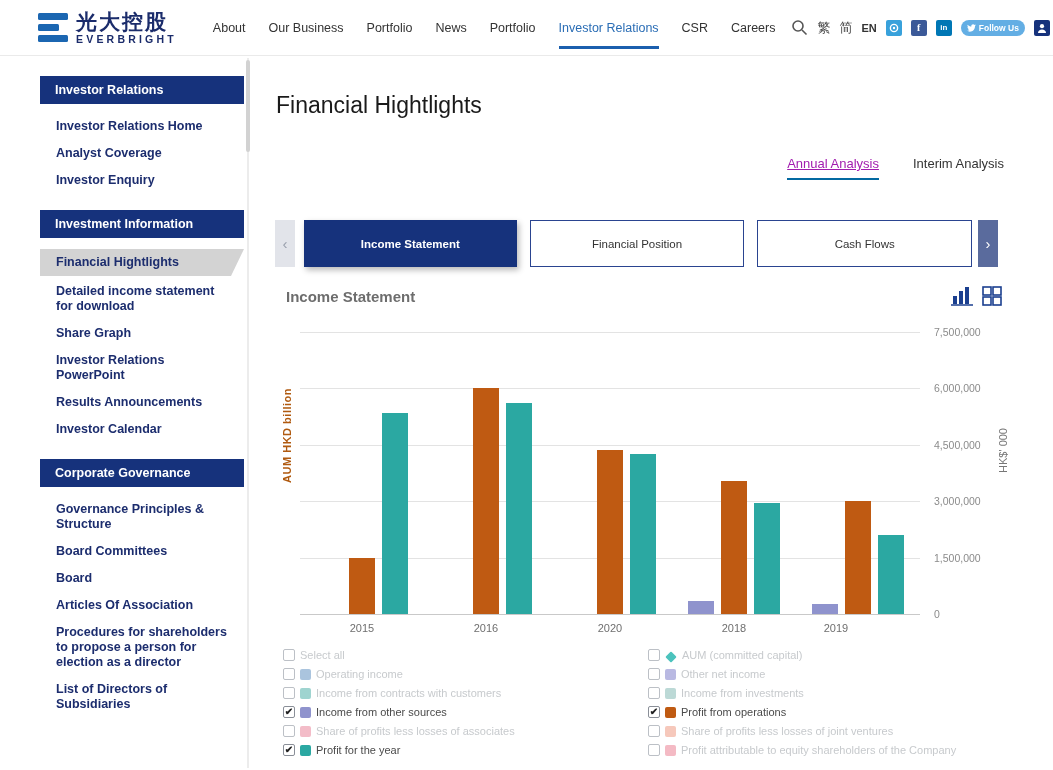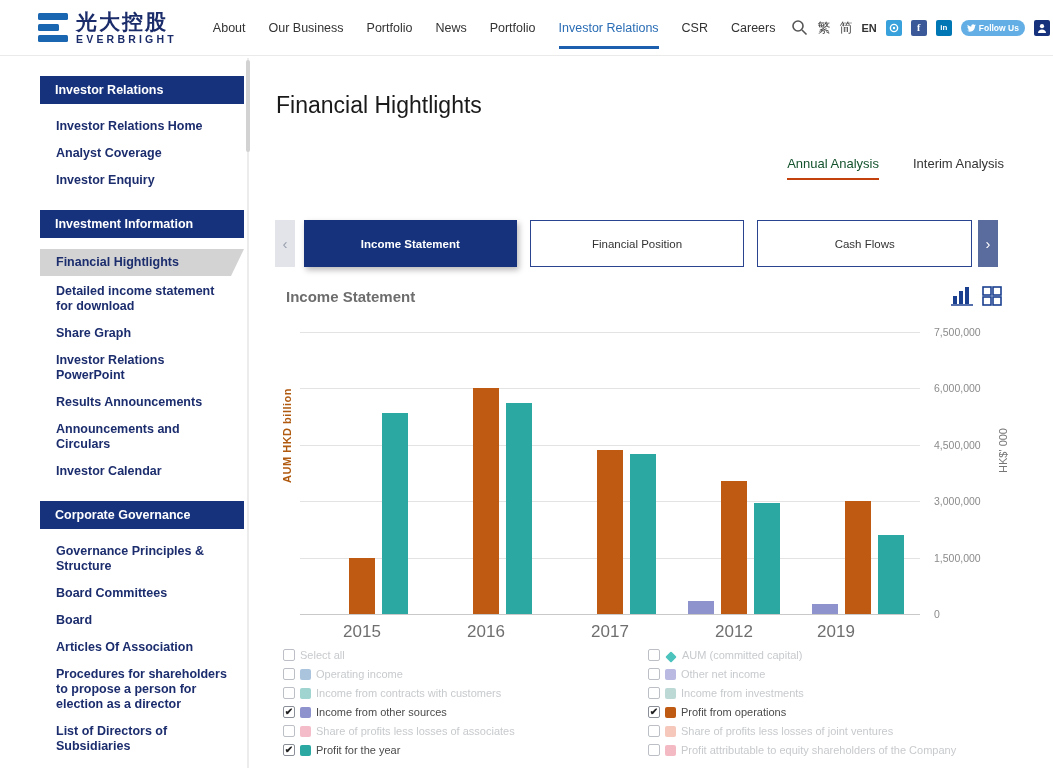--- a/index.html
+++ b/index.html
@@ -36,42 +36,42 @@
   .side-item { font-size:12.5px; font-weight:bold; color:#1c2d6e; padding:4px 12px 4px 16px; line-height:15px; margin-bottom:4px; cursor:pointer; }
   .side-item.selected { background:#d3d3d3; clip-path:polygon(0 0,100% 0,calc(100% - 13px) 100%,0 100%); padding:6px 18px 6px 16px; }
   .scrolltrack { position:absolute; left:247px; top:58px; width:2px; height:710px; background:#ececec; }
   .scrollthumb { position:absolute; left:-1px; top:2px; width:4px; height:92px; background:#d2d2d2; border-radius:2px; cursor:grab; }
 
   
   main { position:absolute; left:275px; top:56px; width:735px; height:714px; }
   h1.page-title { position:absolute; top:36px; left:1px; font-size:23px; font-weight:500; color:#1a1a1a; }
   .analysis-tabs { position:absolute; top:100px; right:6px; display:flex; gap:34px; }
   .a-tab { font-size:13px; color:#333; cursor:pointer; padding-bottom:7px; }
-  .a-tab.active { color:#14532d; border-bottom:2px solid #c2410c; }
+  .a-tab.active { color:#a21caf; border-bottom:2px solid #0369a1;text-decoration:underline; }
 
   .statement-tabs { position:absolute; top:164px; left:0; width:723px; height:47px; display:flex; align-items:stretch; }
   .car-arrow { width:20px; display:flex; align-items:center; justify-content:center; font-size:15px; cursor:pointer; }
   .car-arrow.left { background:#e2e4ea; color:#9aa0ad; margin-right:9px; }
   .car-arrow.right { background:#5a6b9d; color:#fff; margin-left:6px; }
   .st-wrap { flex:1; display:flex; gap:13px; }
   .st-tab { flex:1; display:flex; align-items:center; justify-content:center; font-size:11.5px; color:#333;
             background:#fff; border:1px solid #2a4490; cursor:pointer; text-align:center; }
   .st-tab.active { background:#16327c; color:#fff; border:none; font-weight:bold; box-shadow:2px 3px 6px rgba(0,0,0,.28); }
 
   .chart-head { position:absolute; top:230px; left:11px; right:8px; display:flex; align-items:center; justify-content:space-between; }
   .chart-title { font-size:15px; font-weight:bold; color:#6d6d6d; }
   .view-icons { display:flex; gap:9px; align-items:flex-end; }
   .view-icons svg { cursor:pointer; }
 
   .chart { position:absolute; top:252px; left:0; width:735px; height:330px; }
   .plot { position:absolute; left:25px; top:24px; width:620px; height:282px; }
   .gridline { position:absolute; left:0; width:100%; height:1px; background:#e3e3e3; }
   .gridline.base { background:#c9c9c9; }
   .ytick { position:absolute; left:659px; font-size:10.5px; color:#8b8b8b; }
-  .xlab { position:absolute; font-size:17px; color:#6f6f6f; text-align:center; width:60px; }
+  .xlab { position:absolute; font-size:11px; color:#6f6f6f; text-align:center; width:60px; }
   .bar { position:absolute; bottom:0; width:26px; }
   .axis-left { position:absolute; left:6px; top:80px; writing-mode:vertical-rl; transform:rotate(180deg);
                font-size:11px; font-weight:bold; color:#b05a10; letter-spacing:.5px; }
   .axis-right { position:absolute; left:722px; top:120px; writing-mode:vertical-rl; transform:rotate(180deg);
                 font-size:11px; color:#777; }
 
   
   .legend { position:absolute; top:586px; left:8px; width:727px; }
   .legend-col { position:absolute; top:0; }
   .legend-col.c0 { left:0; width:360px; }
@@ -154,21 +154,20 @@
         <div class="side-item">Analyst Coverage</div>
         <div class="side-item">Investor Enquiry</div>
       </div>
       <div class="side-section">
         <div class="side-header">Investment Information</div>
         <div class="side-item selected">Financial Hightlights</div>
         <div class="side-item">Detailed income statement for download</div>
         <div class="side-item">Share Graph</div>
         <div class="side-item">Investor Relations PowerPoint</div>
         <div class="side-item">Results Announcements</div>
-        <div class="side-item">Announcements and Circulars</div>
         <div class="side-item">Investor Calendar</div>
       </div>
       <div class="side-section">
         <div class="side-header">Corporate Governance</div>
         <div class="side-item">Governance Principles &amp; Structure</div>
         <div class="side-item">Board Committees</div>
         <div class="side-item">Board</div>
         <div class="side-item">Articles Of Association</div>
         <div class="side-item">Procedures for shareholders to propose a person for election as a director</div>
         <div class="side-item">List of Directors of Subsidiaries</div>
@@ -239,22 +238,22 @@
         </div>
       <div id="yTicks"></div>
     <div class="ytick" style="top: 300px;">0</div>
         <div class="ytick" style="top: 243.6px;">1,500,000</div>
         <div class="ytick" style="top: 187.2px;">3,000,000</div>
         <div class="ytick" style="top: 130.8px;">4,500,000</div>
         <div class="ytick" style="top: 74.4px;">6,000,000</div>
         <div class="ytick" style="top: 18px;">7,500,000</div>
         <div class="xlab" style="left: 57px; top: 314px;">2015</div>
         <div class="xlab" style="left: 181px; top: 314px;">2016</div>
-        <div class="xlab" style="left: 305px; top: 314px;">2017</div>
-        <div class="xlab" style="left: 429px; top: 314px;">2012</div>
+        <div class="xlab" style="left: 305px; top: 314px;">2020</div>
+        <div class="xlab" style="left: 429px; top: 314px;">2018</div>
         <div class="xlab" style="left: 531px; top: 314px;">2019</div>
       </div>
 
     <div class="legend" id="legend">
         <div class="legend-col c0">
           <div class="leg-row">
             <span class="chk"></span>
             <span class="leg-label">Select all</span>
           </div>
           <div class="leg-row">

